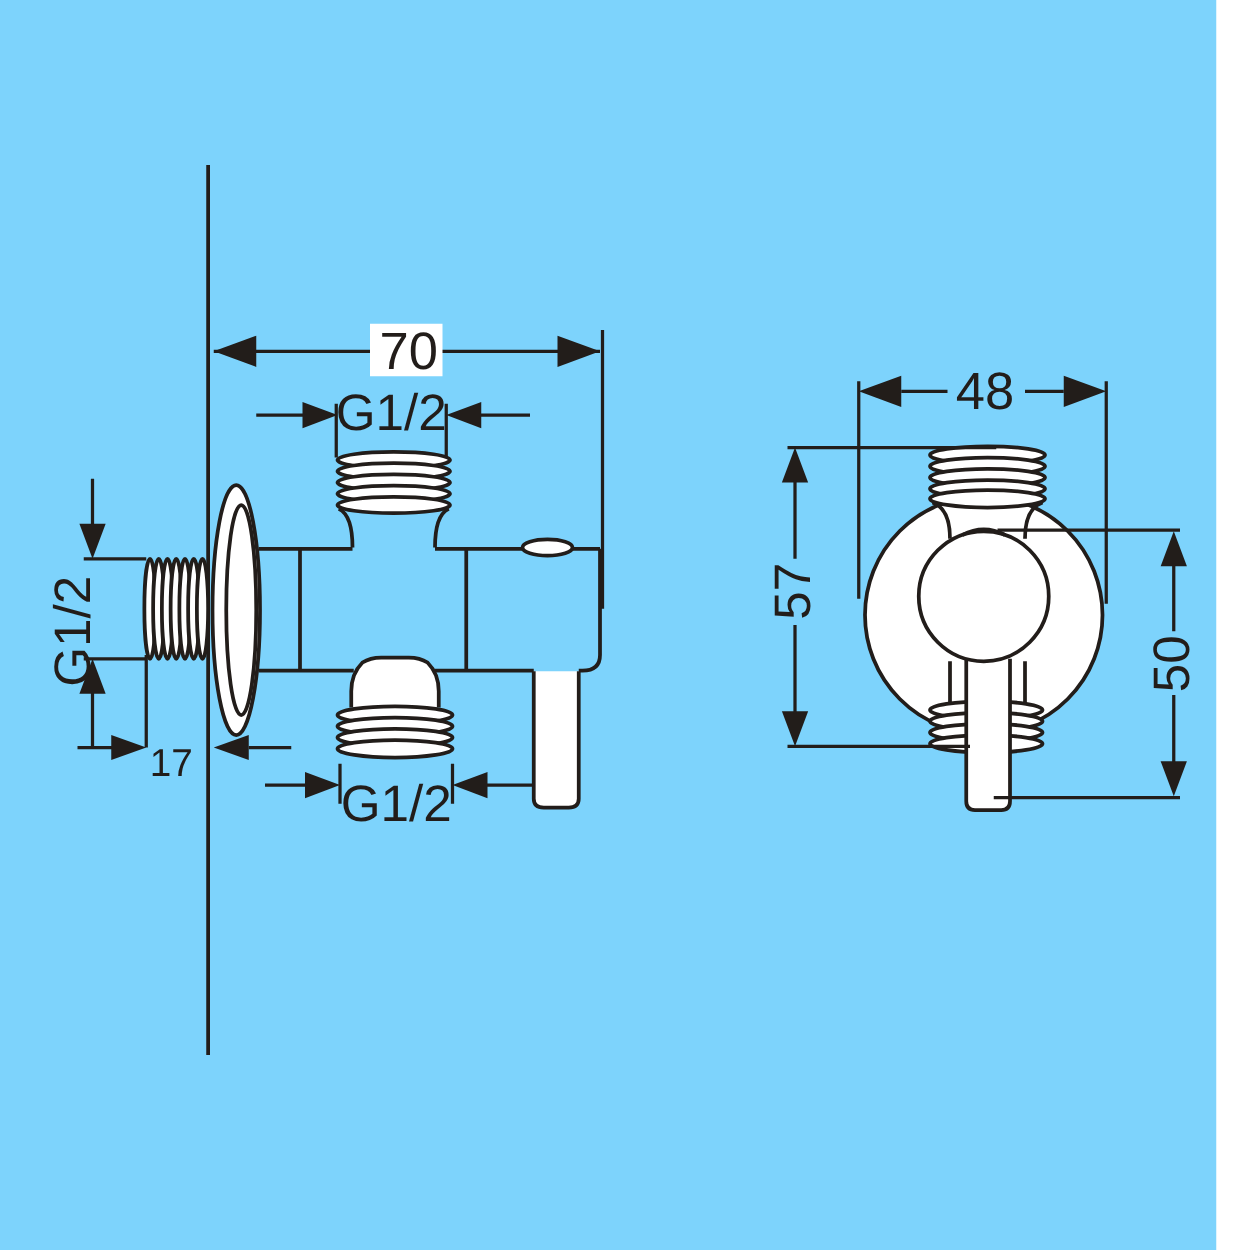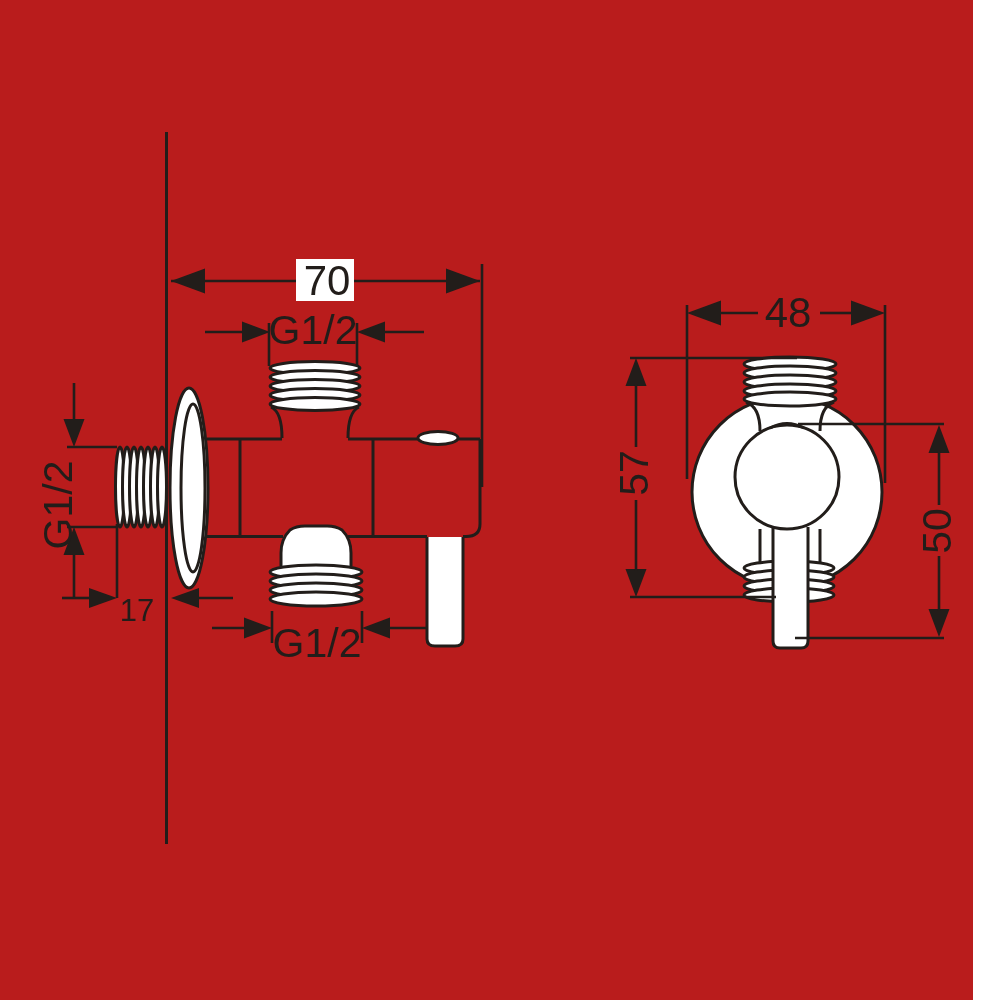--- a/index.html
+++ b/index.html
@@ -1,19 +1,19 @@
 <!DOCTYPE html>
 <html><head>
 <meta charset="utf-8">
 <style>
   html,body{margin:0;padding:0;background:#ffffff;}
   .canvas{
     position:relative;
     width:973px;height:1000px;
-    background:#b91c1c;
+    background:#7dd3fc;
     font-family:"Liberation Sans", sans-serif;
   }
   svg{display:block;}
   .ln{stroke:#221d1a;stroke-width:3;fill:none;}
   .thin{stroke:#221d1a;stroke-width:2.6;fill:none;}
   .fw{fill:#ffffff;stroke:#221d1a;stroke-width:3;}
   .mask{fill:#ffffff;stroke:none;}
   .ah{fill:#221d1a;stroke:none;}
   .dimtext{
     fill:#221d1a;

